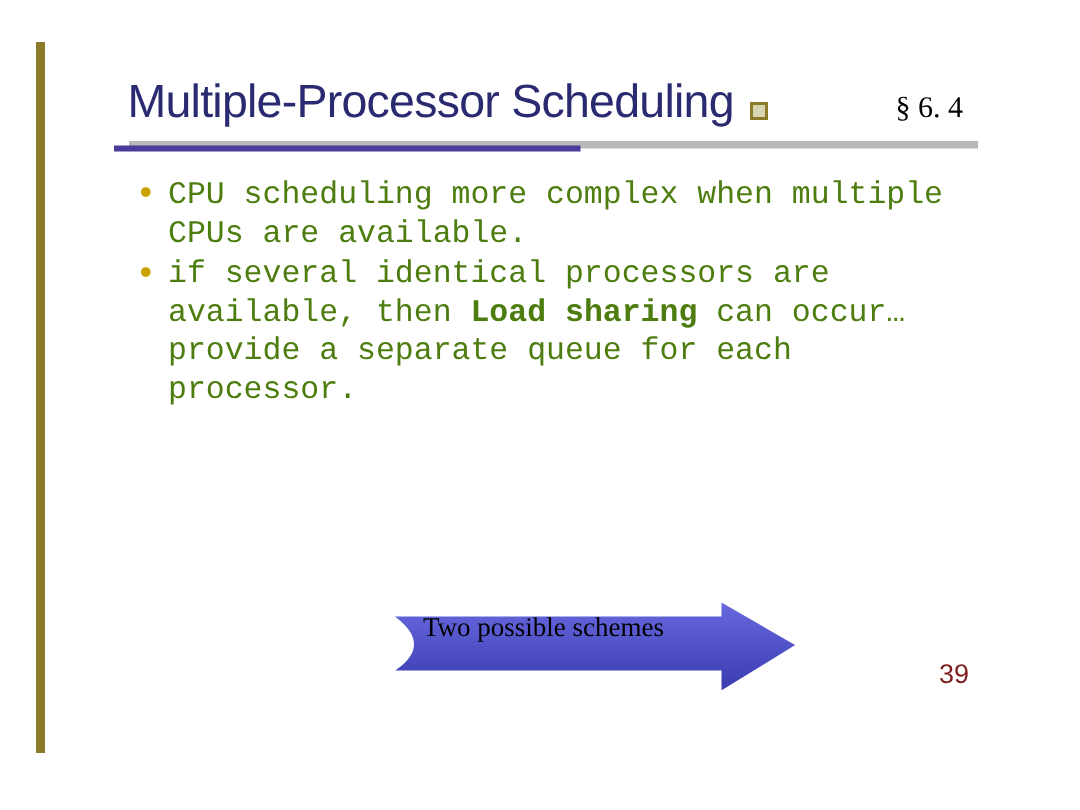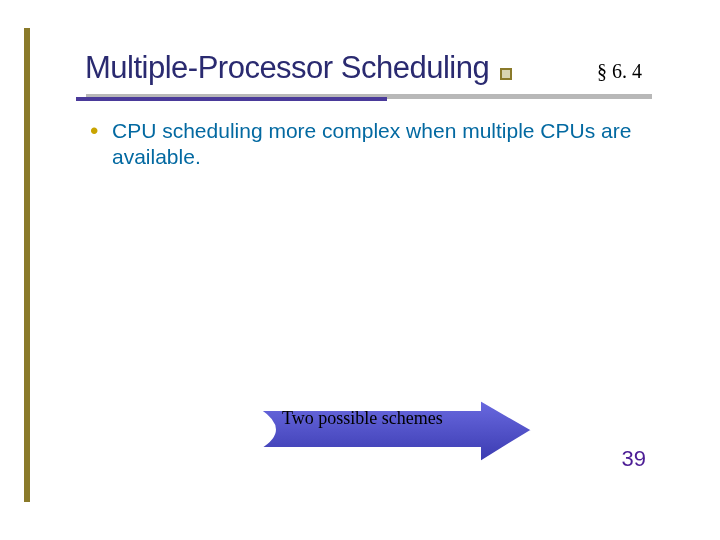--- a/index.html
+++ b/index.html
@@ -89,23 +89,23 @@
     top: 98px;
     left: 60px;
     right: 48px;
   }
   ul { list-style: none; }
   li {
     position: relative;
     padding-left: 22px;
     font-size: 21px;
     line-height: 1.22;
-    color: #0369a1;
+    color: #4d7c0f;
     margin-bottom: 2px;
-    font-family: Liberation Sans, sans-serif;
+    font-family: Liberation Mono, monospace;
   }
   li::before {
     content: "•";
     position: absolute;
     left: 0;
     top: 0;
     color: #c9a400;
     font-size: 24px;
     line-height: 1.1;
   }
@@ -131,23 +131,23 @@
   .arrow-svg {
     position: absolute;
     top: -6px;
     left: 0;
     width: 310px;
     height: 80px;
   }
   .pageno {
     position: absolute;
     right: 44px;
-    bottom: 48px;
-    font-size: 22px;
-    color: #4c1d95;
+    bottom: 60px;
+    font-size: 18px;
+    color: #7f1d1d;
     font-family: Tahoma, sans-serif;
   }
 </style>
 </head>
 <body>
 
 <div class="frame-left"></div>
 <div class="frame-bottom"></div>
 
 <div class="slide">
@@ -163,20 +163,23 @@
   <div class="rule-wrap">
     <div class="rule-grey"></div>
     <div class="rule-purple"></div>
   </div>
 
   <div class="body">
     <ul>
       <li>
         <span>CPU scheduling more complex when multiple CPUs are available.</span>
       </li>
+      <li>
+        <span>if several identical processors are available, then </span><span class="bold">Load sharing</span><span> can occur…provide a separate queue for each processor.</span>
+      </li>
     </ul>
   </div>
 
   <div class="arrow-wrap">
     <span class="arrow-label">Two possible schemes</span>
     <svg class="arrow-svg" viewBox="0 0 310 80">
       <defs>
         <linearGradient id="g" x1="0" y1="0" x2="0" y2="1">
           <stop offset="0" stop-color="#6a6ae0"></stop>
           <stop offset="1" stop-color="#3a3ab0"></stop>

